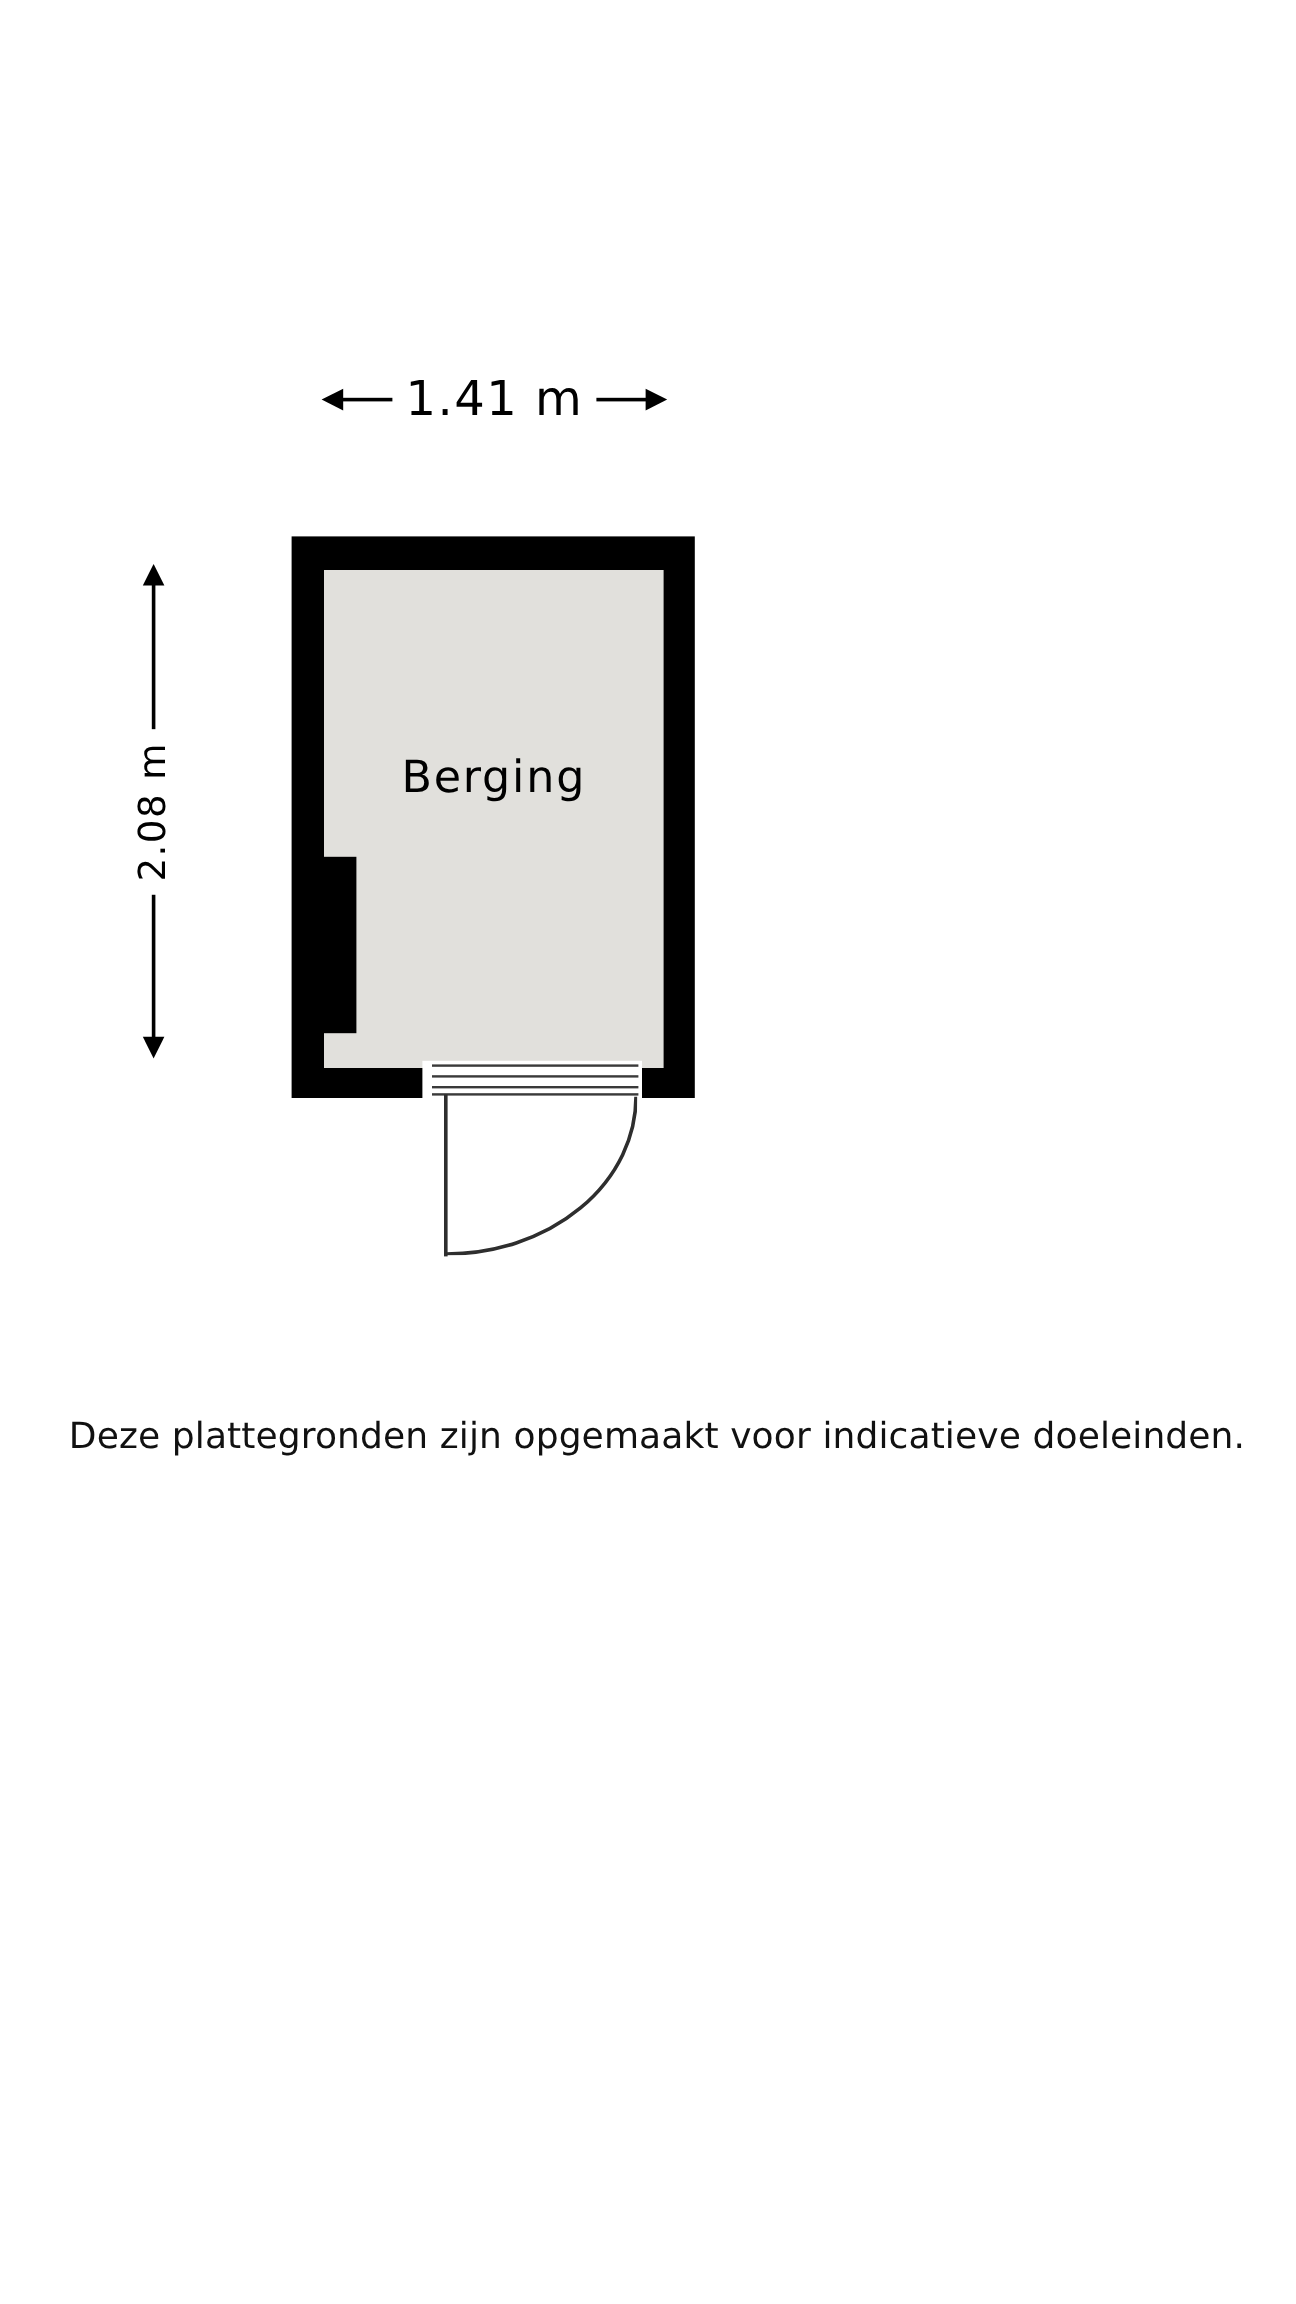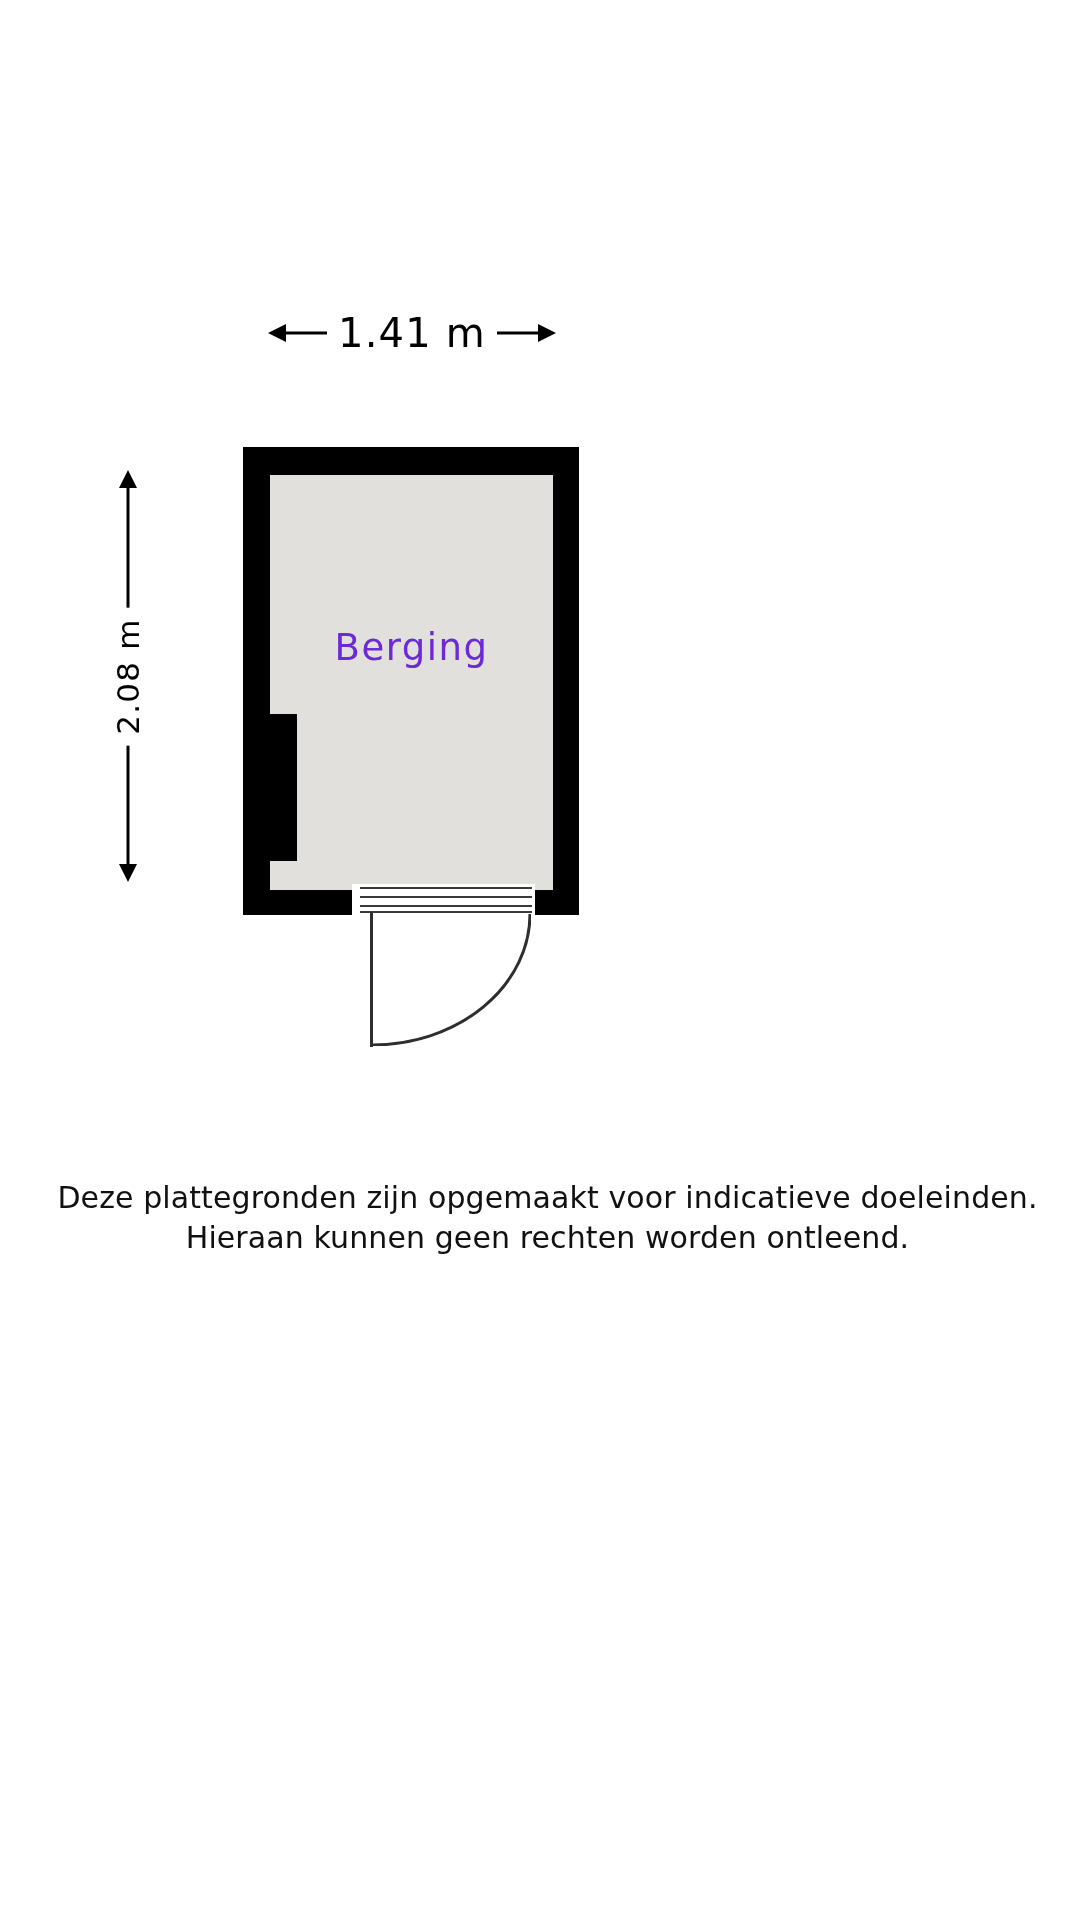--- a/index.html
+++ b/index.html
@@ -111,21 +111,21 @@
     width:283px; height:415px;
     background:#e1e0dc;
   }
   .room-label{
     position:absolute;
     left:0; right:0; top:154px;
     text-align:center;
     font-size:37px;
     letter-spacing:1.5px;
     line-height:1;
-    color:#6d28d9;
+    color:#000000;
   }
   
   .fixture{
     position:absolute;
     left:27px; top:267px;
     width:27px; height:147px;
     background:#000000;
   }
 
   
@@ -209,16 +209,15 @@
   </div>
   <div class="door-panel"></div>
   <div class="door-arc">
     <svg width="160" height="133" viewBox="0 0 160 133" xmlns="http://www.w3.org/2000/svg">
       <path d="M 159 1 A 158 131 0 0 1 1 132" fill="none" stroke="#2e2e2e" stroke-width="3"></path>
     </svg>
   </div>
 
   <div class="disclaimer">
     <div>Deze plattegronden zijn opgemaakt voor indicatieve doeleinden.</div>
-    <div>Hieraan kunnen geen rechten worden ontleend.</div>
   </div>
 
 </div>
 
 </body></html>

